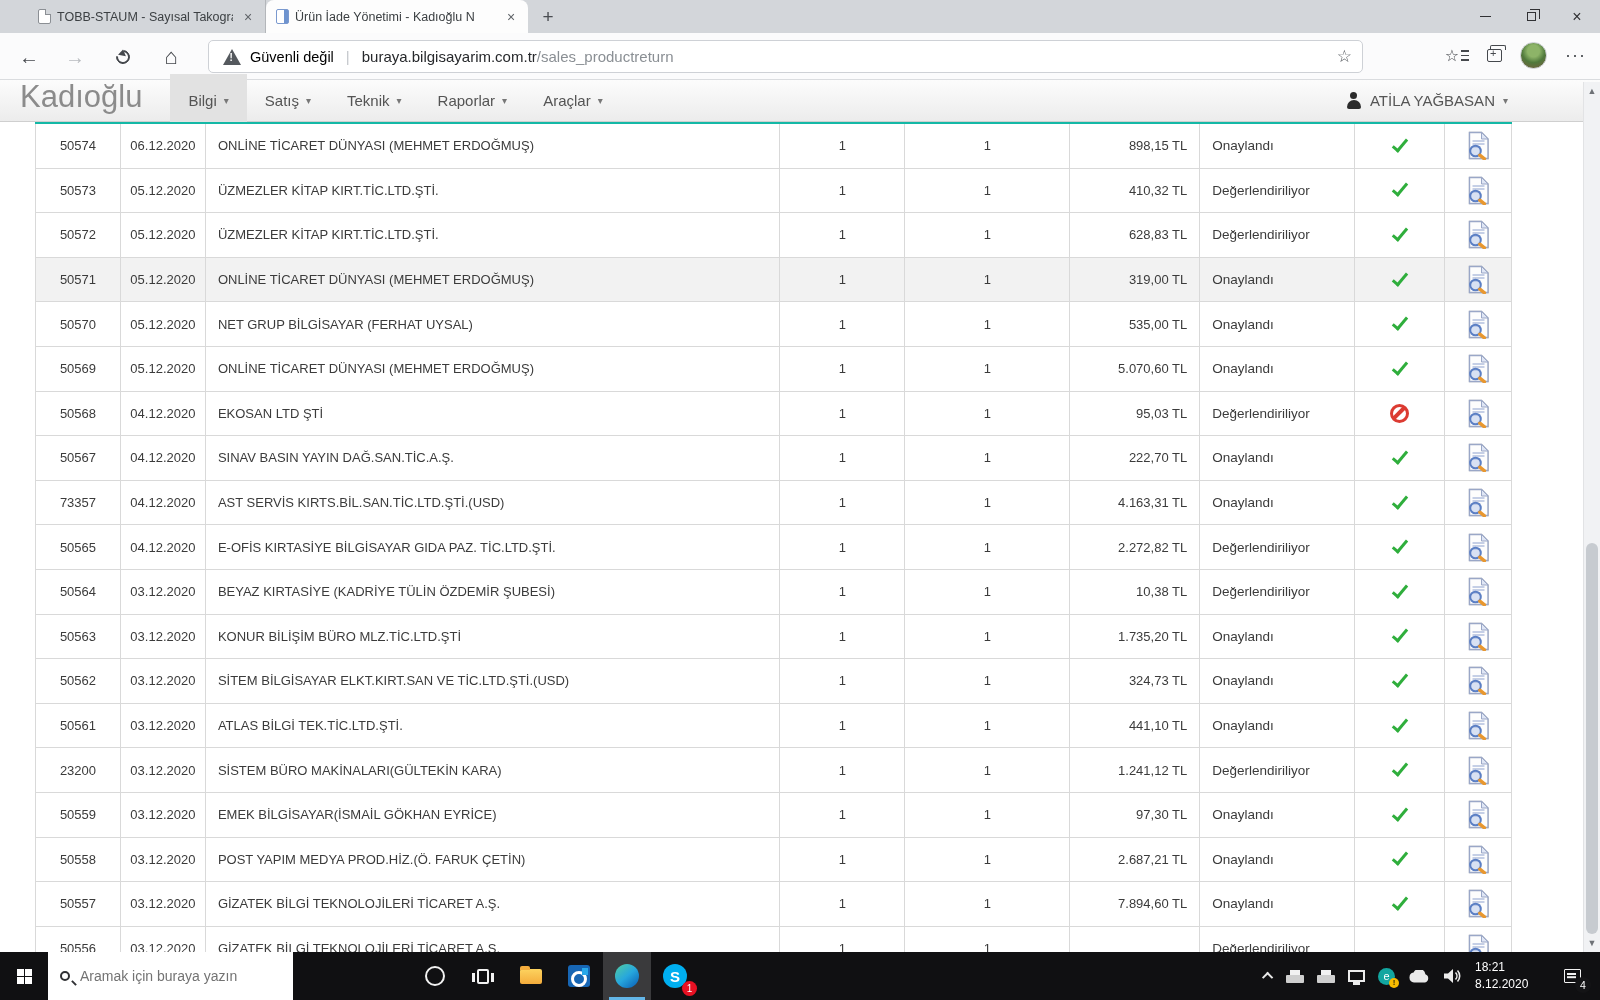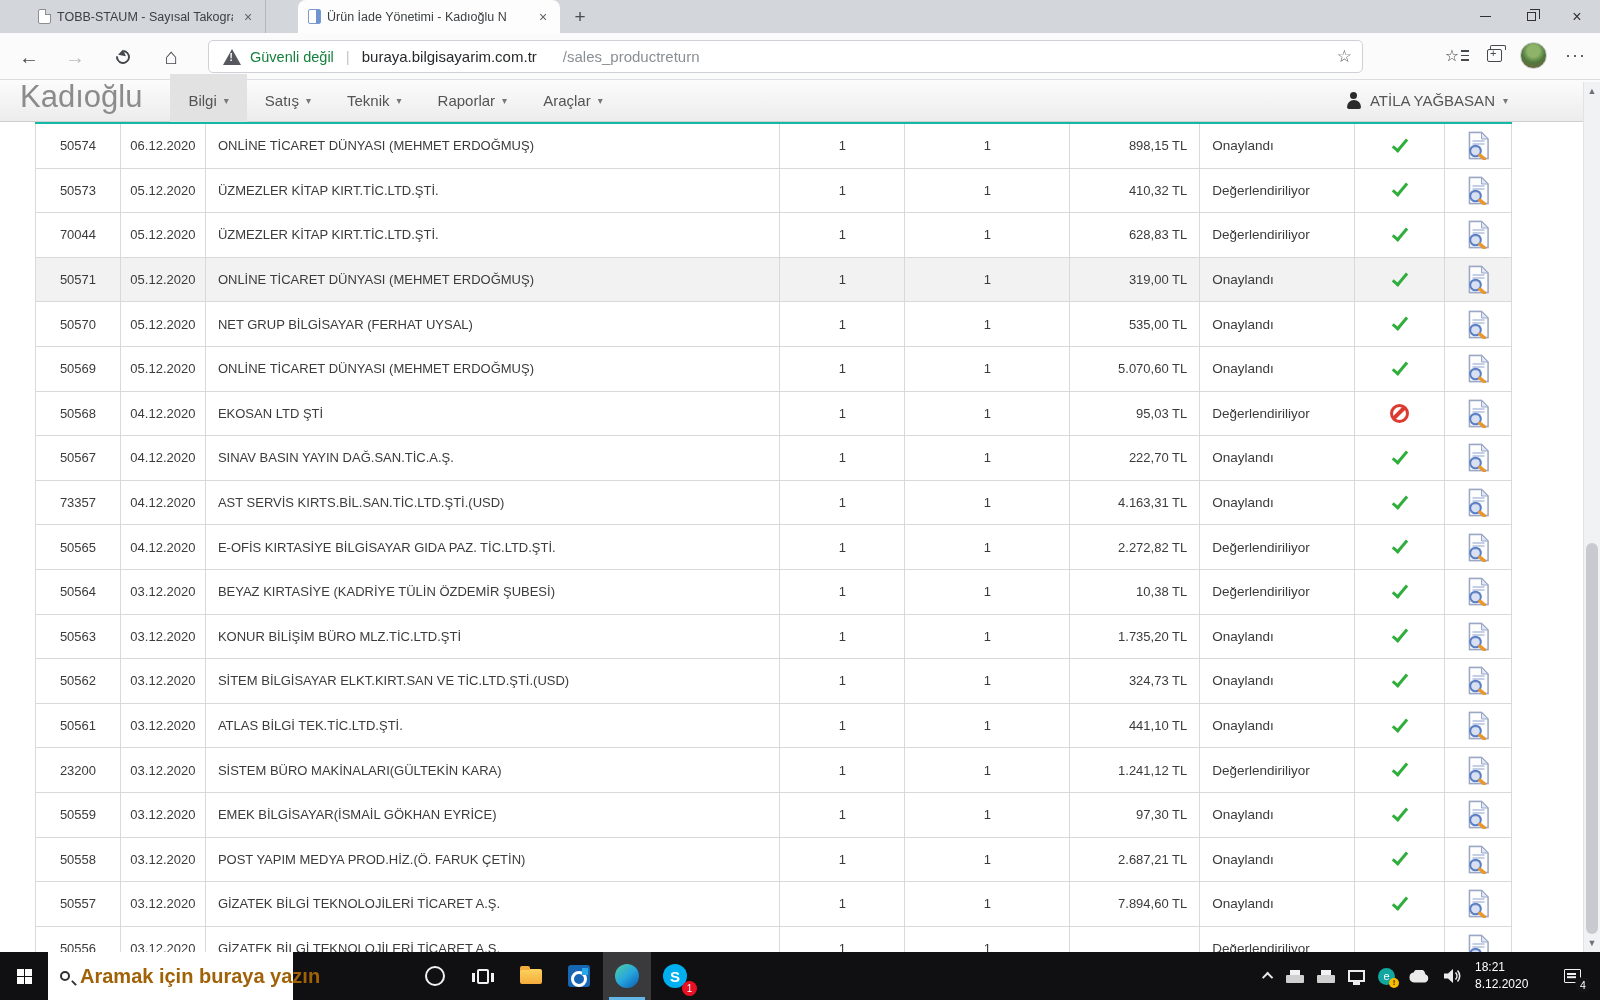--- a/index.html
+++ b/index.html
@@ -2,21 +2,21 @@
 <html><head>
 <meta charset="utf-8">
 <style>
   * { box-sizing: border-box; margin:0; padding:0; }
   html,body { width:1600px; height:1000px; overflow:hidden; }
   body { font-family:"Liberation Sans","DejaVu Sans",sans-serif; background:#fff; position:relative; }
   .screen { position:absolute; inset:0; }
 
   
   .tabbar { position:absolute; left:0; top:0; width:1600px; height:33px; background:#d3d6da; display:flex; align-items:flex-end; }
-  .tab { height:33px; display:flex; align-items:center; padding:0 8px 0 10px; font-size:12.5px; color:#3c4043;margin-left:32px; }
+  .tab { height:33px; display:flex; align-items:center; padding:0 8px 0 10px; font-size:12.5px; color:#3c4043; }
   .tab.inactive { width:238px; margin-left:28px; border-right:1px solid #b3b6ba; }
   .tab.active { width:262px; background:#fdfdfd; border-radius:8px 8px 0 0; }
   .tab-title { flex:1; white-space:nowrap; overflow:hidden; margin:0 6px; }
   .tab-close { width:18px; height:18px; display:flex; align-items:center; justify-content:center; font-size:14px; color:#5f6368; border-radius:50%; }
   .pageicon { width:13px; height:15px; background:#fff; border:1.5px solid #8b8f94; border-radius:2px; position:relative; flex:none; }
   .pageicon::after { content:""; position:absolute; right:-1px; top:-1px; width:5px; height:5px; background:#d3d6da; border-left:1.5px solid #8b8f94; border-bottom:1.5px solid #8b8f94; }
   .favicon2 { width:13px; height:15px; background:#fff; border:1.5px solid #7a99cf; border-radius:2px; position:relative; flex:none; }
   .favicon2::after { content:""; position:absolute; right:0; top:0; bottom:0; width:4px; background:#6f94cf; }
   .newtab { width:28px; height:28px; margin:0 0 2px 6px; display:flex; align-items:center; justify-content:center; font-size:19px; color:#4a4d52; }
   .wincontrols { position:absolute; right:0; top:0; height:33px; display:flex; }
@@ -28,24 +28,24 @@
 
   
   .toolbar { position:absolute; left:0; top:33px; width:1600px; height:47px; background:#fbfbfc; border-bottom:1px solid #dadcdf; }
   .navbtn { position:absolute; top:9px; width:30px; height:30px; display:flex; align-items:center; justify-content:center; font-size:20px; color:#45484d; }
   .navbtn.disabled { color:#b8bbbf; }
   .refresh { width:14px; height:14px; border:2px solid #45484d; border-radius:50%; border-top-color:transparent; position:relative; transform:rotate(-40deg); }
   .refresh::after { content:""; position:absolute; top:-5px; right:-3px; border:4px solid transparent; border-bottom:6px solid #45484d; transform:rotate(50deg); }
   .addressbar { position:absolute; left:208px; top:7px; width:1155px; height:33px; background:#fff; border:1px solid #ced1d6; border-radius:5px; display:flex; align-items:center; padding:0 10px 0 14px; }
   .warn-tri { width:0; height:0; border-left:9px solid transparent; border-right:9px solid transparent; border-bottom:16px solid #55595e; position:relative; margin-right:9px; flex:none; }
   .warn-tri::after { content:"!"; position:absolute; left:-2.5px; top:3px; color:#fff; font-size:10px; font-weight:bold; }
-  .sec-label { font-size:14.5px; color:#15803d; }
+  .sec-label { font-size:14.5px; color:#000000; }
   .url-sep { color:#c4c7cb; margin:0 12px; font-size:15px; }
   .url-domain { font-size:15px; color:#27292c; }
-  .url-path { font-size:15px; color:#8a8f94;margin-left:26px; }
+  .url-path { font-size:15px; color:#8a8f94; }
   .ab-star { margin-left:auto; font-size:17px; color:#55595e; }
   .tool-right { position:absolute; right:14px; top:9px; display:flex; gap:18px; align-items:center; }
   .favbar-ic { display:flex; align-items:center; gap:2px; }
   .favbar-ic b { font-size:16px; color:#45484d; font-weight:normal; }
   .favbar-ic i { width:8px; height:11px; background:repeating-linear-gradient(#45484d 0 1.6px, transparent 1.6px 4.6px); }
   .collections-ic { width:15px; height:13px; border:1.6px solid #45484d; border-radius:2px; position:relative; background:#fbfbfc; }
   .collections-ic::before { content:""; position:absolute; left:2px; top:-5px; right:-5px; height:4px; border:1.6px solid #45484d; border-bottom:none; border-radius:2px 2px 0 0; }
   .collections-ic::after { content:"+"; position:absolute; left:2px; top:-3px; font-size:11px; color:#45484d; }
   .avatar { width:27px; height:27px; border-radius:50%; background:radial-gradient(circle at 50% 32%, #8db468 0 28%, #50793c 55%, #7a5c3e 100%); border:1px solid #c9ccd0; }
   .ellipsis { font-size:18px; color:#45484d; letter-spacing:1px; }
@@ -88,21 +88,21 @@
 
   
   .taskbar { position:absolute; left:0; top:952px; width:1600px; height:48px; background:#101012; display:flex; align-items:center; }
   .tb-btn { width:48px; height:48px; display:flex; align-items:center; justify-content:center; position:relative; flex:none; }
   .winlogo { width:15px; height:15px;
      background:linear-gradient(#fff,#fff) 0 0/7px 7px no-repeat, linear-gradient(#fff,#fff) 8px 0/7px 7px no-repeat,
      linear-gradient(#fff,#fff) 0 8px/7px 7px no-repeat, linear-gradient(#fff,#fff) 8px 8px/7px 7px no-repeat; }
   .tb-search { width:245px; height:48px; background:#fff; display:flex; align-items:center; padding:0 12px; gap:10px; flex:none; }
   .mag { width:10px; height:10px; border:2px solid #2f3033; border-radius:50%; position:relative; flex:none; }
   .mag::after { content:""; position:absolute; left:9px; top:9px; width:6px; height:2px; background:#2f3033; transform:rotate(45deg); }
-  .tb-search span { font-size:20px; color:#a16207; white-space:nowrap;font-weight:bold; }
+  .tb-search span { font-size:14px; color:#737373; white-space:nowrap; }
   .tb-apps { display:flex; margin-left:118px; }
   .cortana { width:20px; height:20px; border:2.5px solid #f2f2f2; border-radius:50%; }
   .taskview { width:12px; height:15px; border:2px solid #f2f2f2; border-radius:2px; position:relative; }
   .taskview::before { content:""; position:absolute; left:-7px; top:2px; width:3px; height:9px; background:#f2f2f2; }
   .taskview::after { content:""; position:absolute; right:-7px; top:2px; width:3px; height:9px; background:#f2f2f2; }
   .folder { width:22px; height:15px; background:linear-gradient(#fdd35f,#f4ac3c); border-radius:2px; position:relative; }
   .folder::before { content:""; position:absolute; left:0; top:-3px; width:10px; height:4px; background:#f4ac3c; border-radius:2px 2px 0 0; }
   .outlook { width:22px; height:22px; background:#1766b4; border-radius:3px; position:relative; }
   .outlook::before { content:""; position:absolute; left:3px; top:6px; width:10px; height:10px; border:3px solid #fff; border-radius:50%; }
   .outlook::after { content:""; position:absolute; right:2px; top:3px; width:6px; height:7px; background:#28a8ea; }
@@ -254,21 +254,21 @@
           <path d="M4.5 1.5h12l6.5 6.5v19.5h-18.5z" fill="#fdfdfd" stroke="#9aa7c7" stroke-width="1.4"></path>
           <path d="M16.5 1.5l6.5 6.5h-6.5z" fill="#dfe6f5" stroke="#9aa7c7" stroke-width="1"></path>
           <path d="M7.5 10h12M7.5 13h12M7.5 16h8" stroke="#b3c0de" stroke-width="1.4"></path>
           <circle cx="10.5" cy="20" r="5.3" fill="rgba(170,190,230,0.45)" stroke="#5b7fc4" stroke-width="2"></circle>
           <path d="M14.8 24.2l4.6 3.6" stroke="#e8972f" stroke-width="3.4" stroke-linecap="round"></path>
         </svg>
       </div>
     </div>
 
     <div class="tr">
-      <div class="td c-id">70044</div>
+      <div class="td c-id">50572</div>
       <div class="td c-date">05.12.2020</div>
       <div class="td c-company">ÜZMEZLER KİTAP KIRT.TİC.LTD.ŞTİ.</div>
       <div class="td c-q1">1</div>
       <div class="td c-q2">1</div>
       <div class="td c-amount">628,83 TL</div>
       <div class="td c-status">Değerlendiriliyor</div>
       <div class="td c-flag">
             <span class="check"></span>
           </div>
       <div class="td c-doc">

